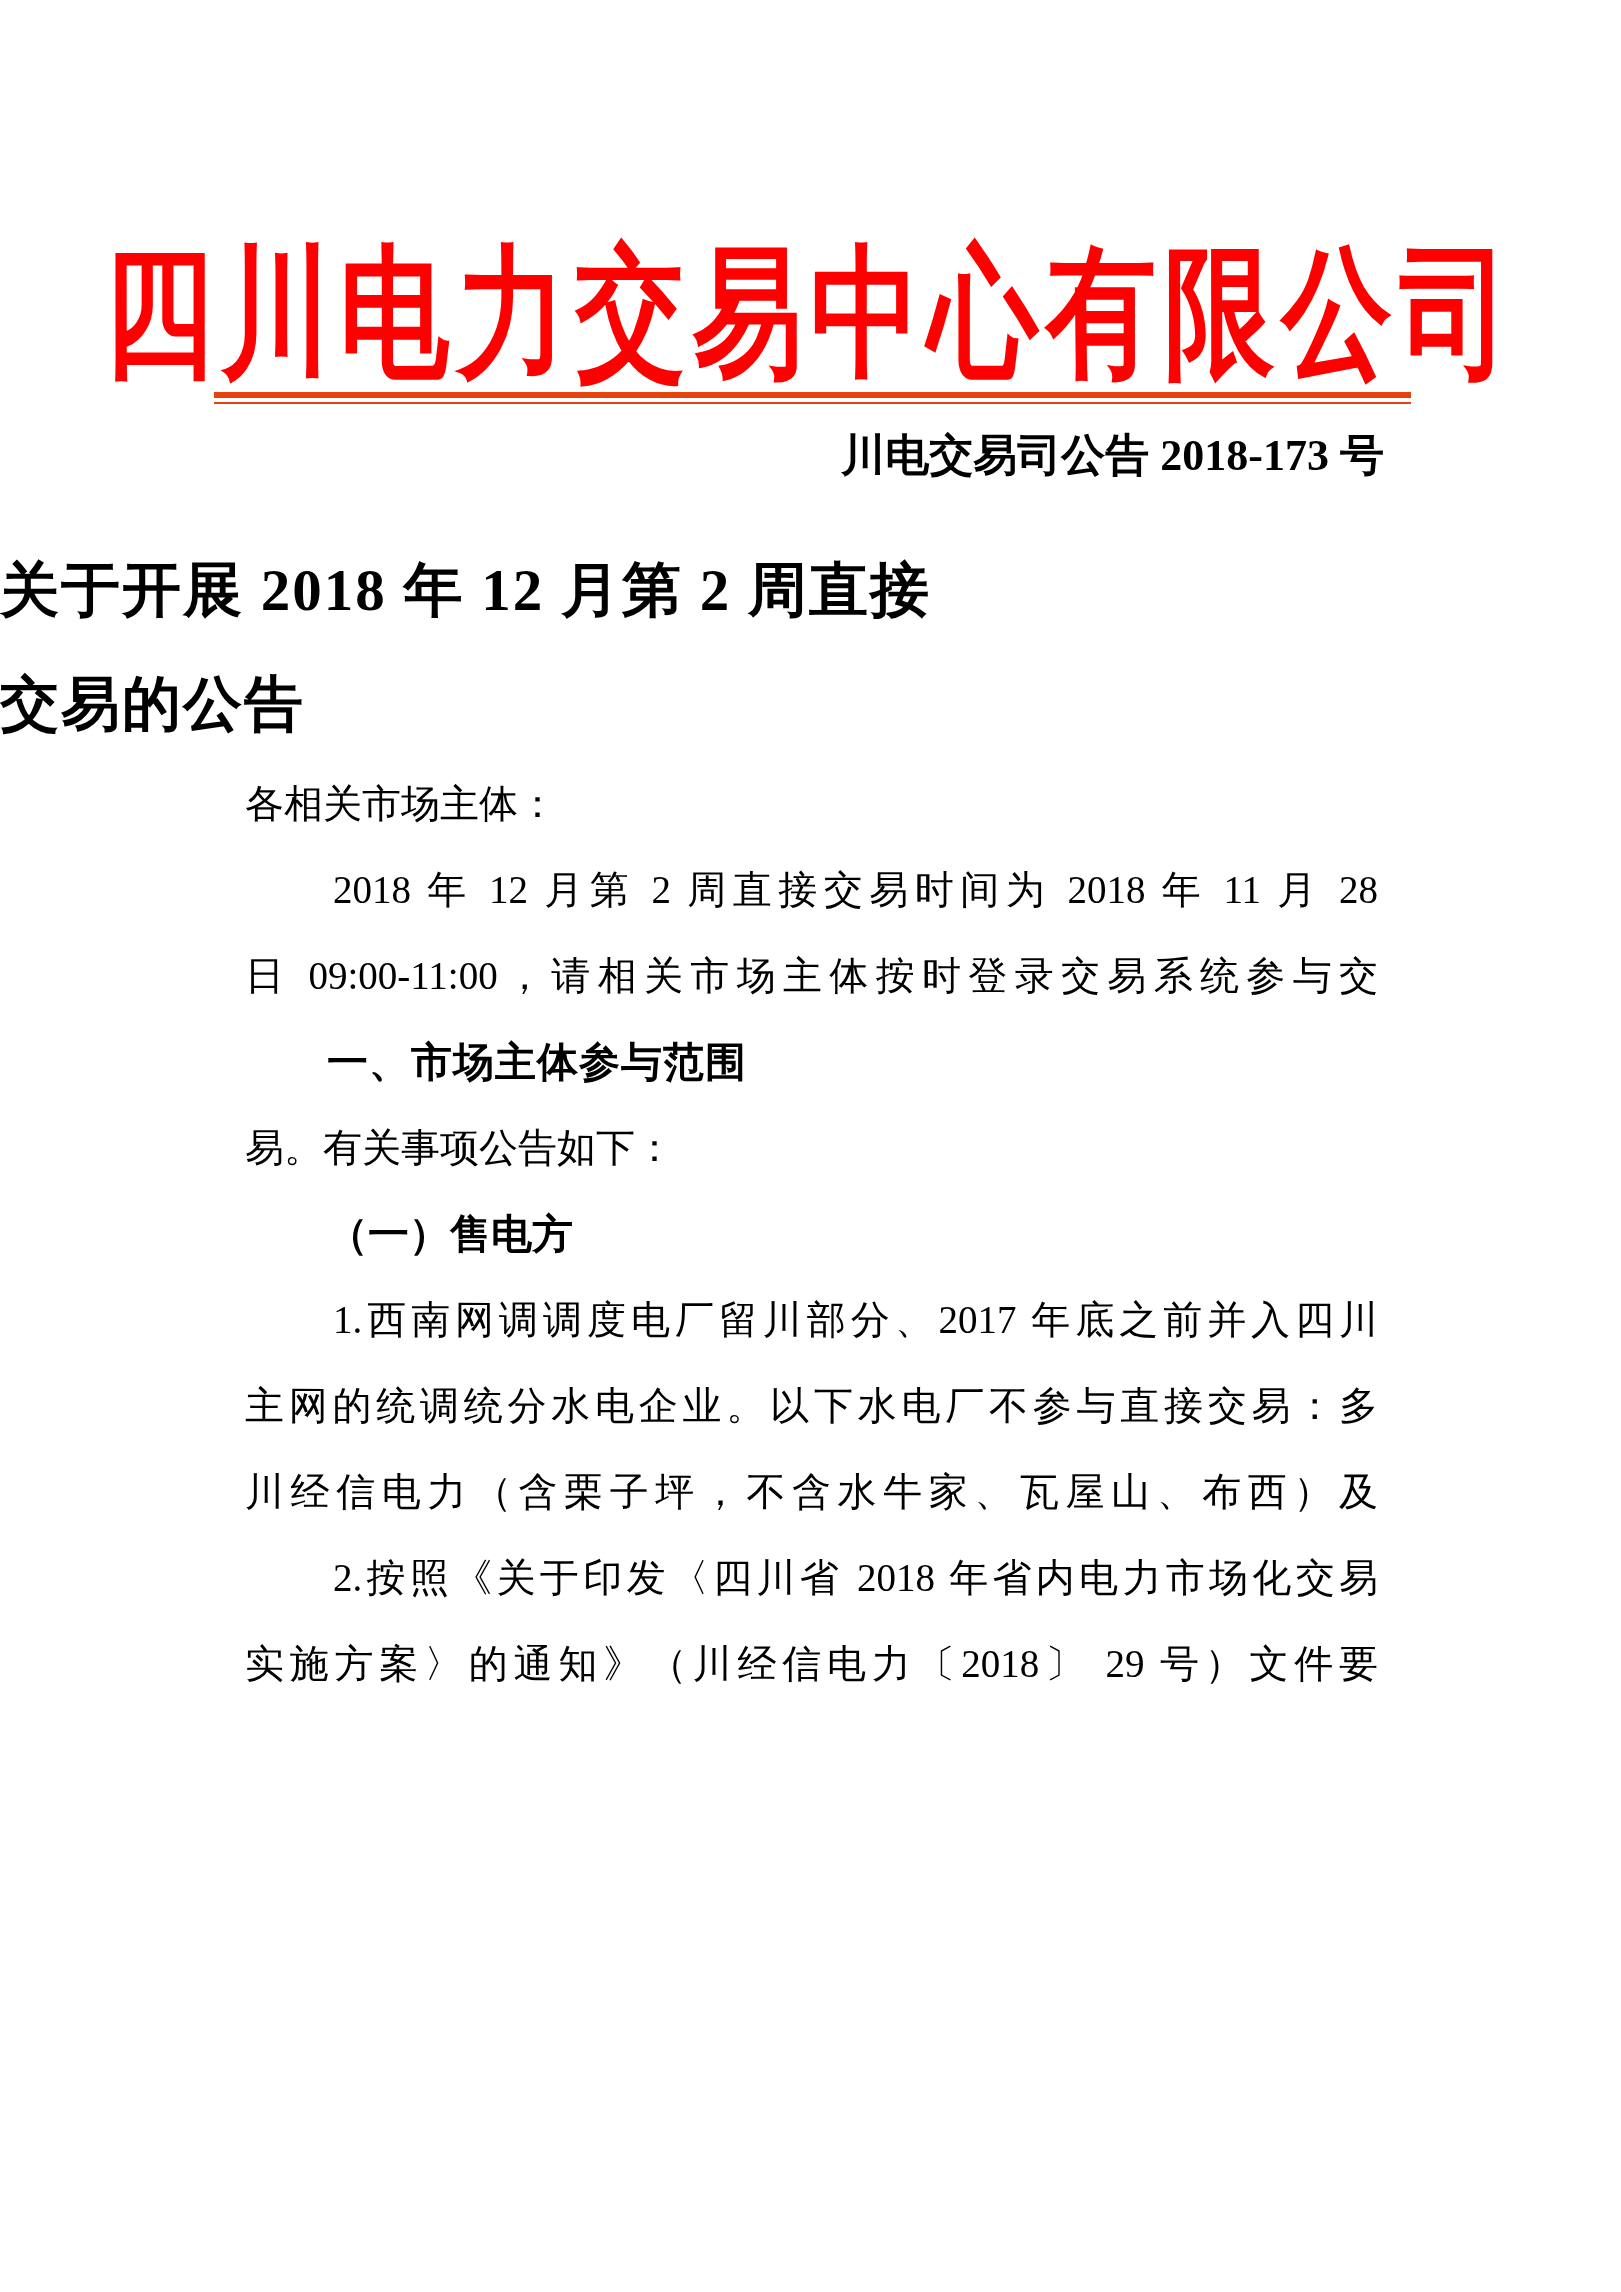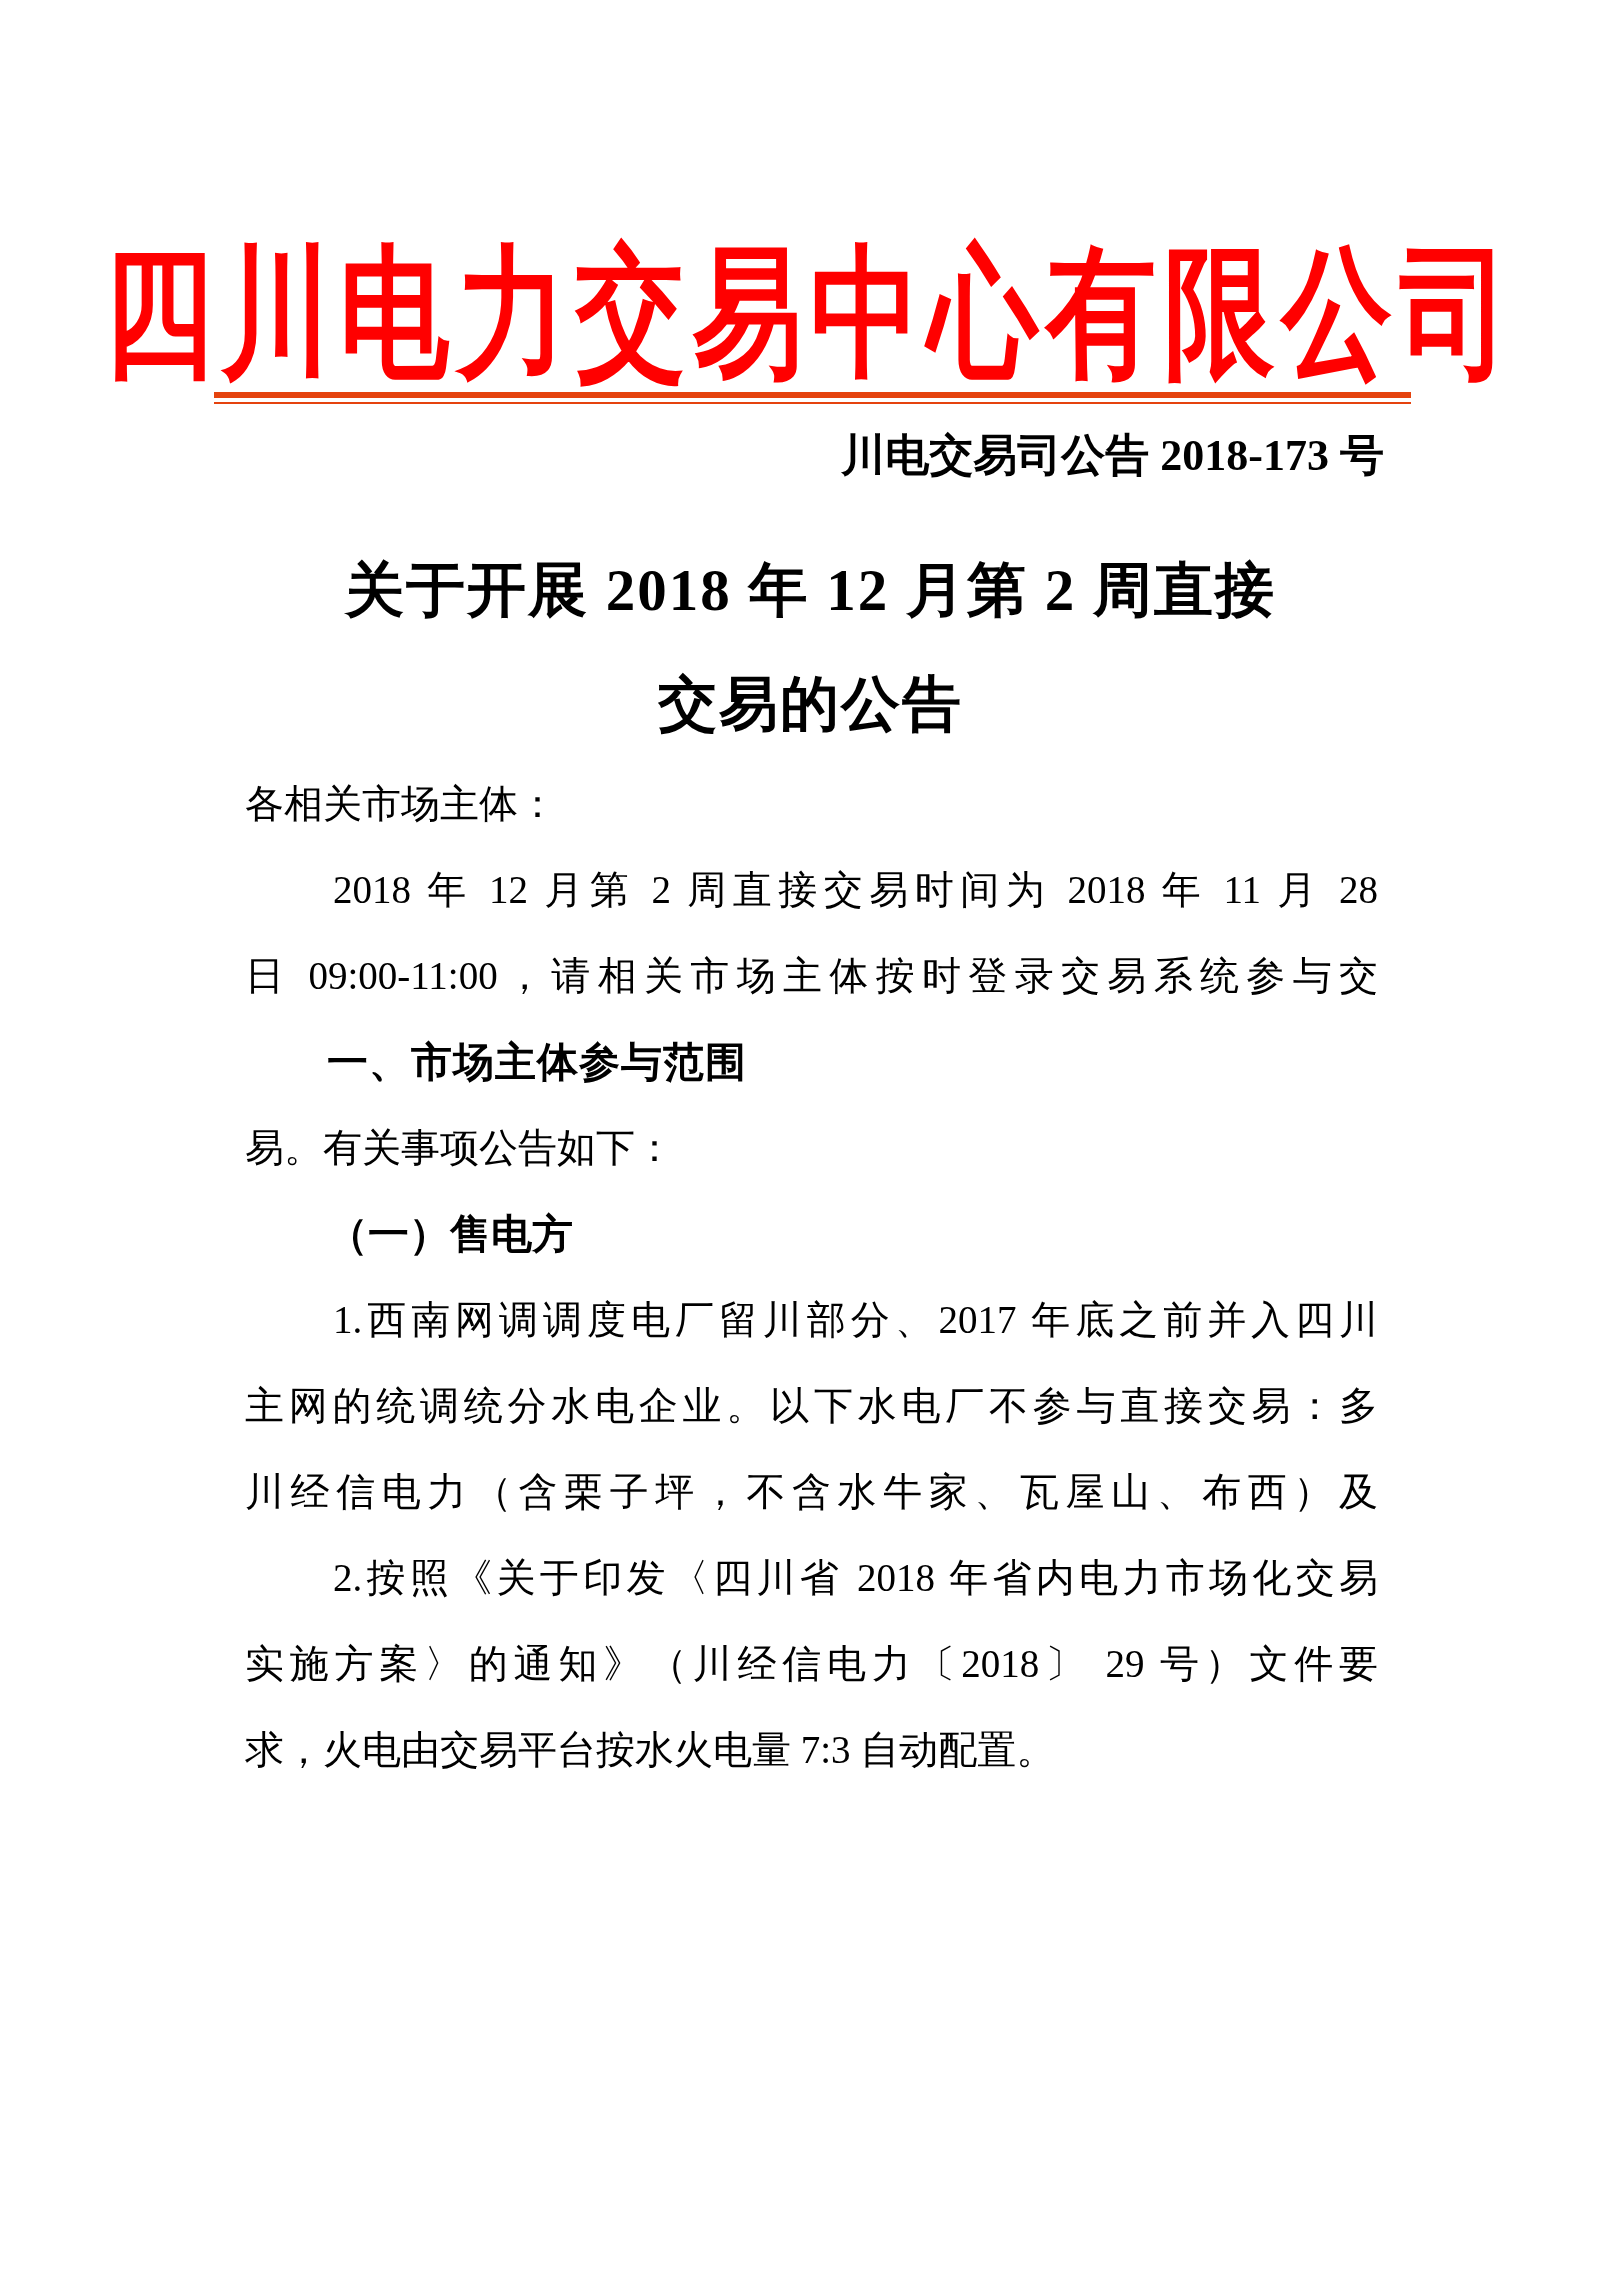--- a/index.html
+++ b/index.html
@@ -47,21 +47,21 @@
     white-space: nowrap;
     font-weight: bold;
   }
 
   
   .doc-title {
     margin: 45px 0 0 0;
     font-size: 59px;
     font-weight: 700;
     line-height: 114px;
-    text-align: center;
+    text-align: left;
     letter-spacing: 2px;
   }
   .title-line { display: block; }
 
   
   .doc-body {
     margin: 0 243px 0 245px;
     font-size: 39px;
     line-height: 86px;
   }
@@ -111,17 +111,16 @@
       <div class="line indent justify">2018 年 12 月第 2 周直接交易时间为 2018 年 11 月 28</div>
       <div class="line justify">日 09:00-11:00，请相关市场主体按时登录交易系统参与交</div>
       <div class="line h1">一、市场主体参与范围</div>
       <div class="line plain">易。有关事项公告如下：</div>
       <div class="line h2">（一）售电方</div>
       <div class="line indent justify">1.西南网调调度电厂留川部分、2017 年底之前并入四川</div>
       <div class="line justify">主网的统调统分水电企业。以下水电厂不参与直接交易：多</div>
       <div class="line justify">川经信电力（含栗子坪，不含水牛家、瓦屋山、布西）及</div>
       <div class="line indent justify">2.按照《关于印发〈四川省 2018 年省内电力市场化交易</div>
       <div class="line justify">实施方案〉的通知》（川经信电力〔2018〕 29 号）文件要</div>
-      <div class="line plain">求，火电由交易平台按水火电量 7:3 自动配置。</div>
     </main>
 
 </div>
 
 
 </body></html>

